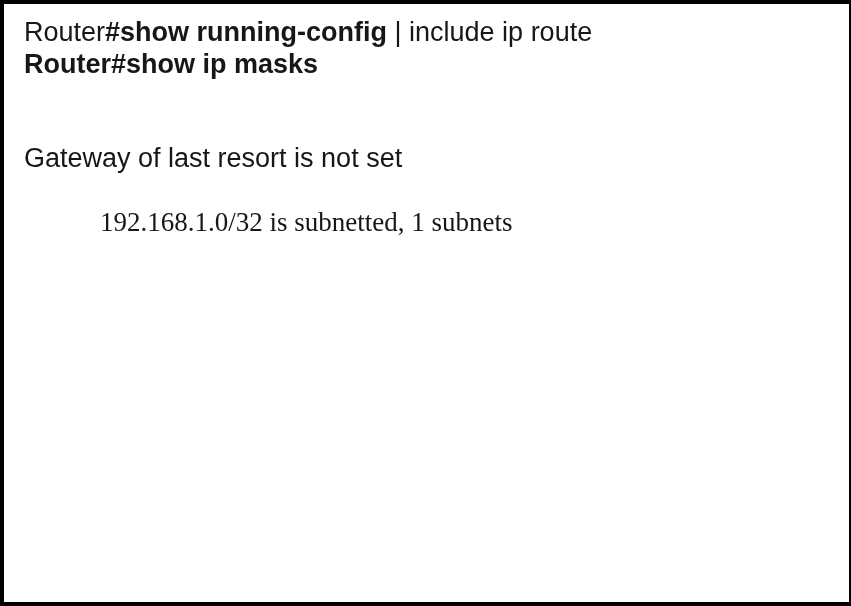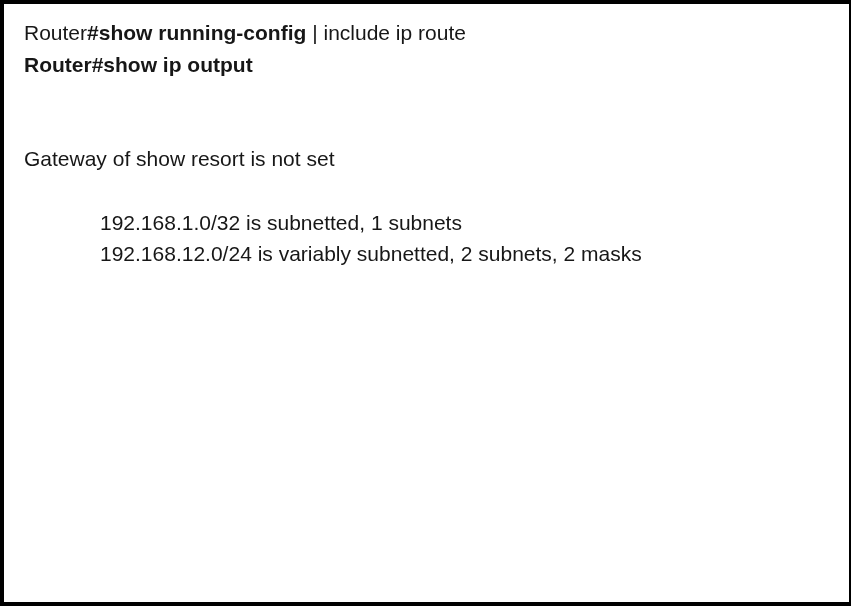--- a/index.html
+++ b/index.html
@@ -9,67 +9,67 @@
   }
   .frame {
     width: 851px;
     height: 606px;
     box-sizing: border-box;
     background: #ffffff;
     border: 4px solid #000000;
     border-right-width: 2px;
     padding: 13px 0 0 20px;
     font-family: "Liberation Sans", sans-serif;
-    font-size: 21px;
+    font-size: 27px;
     line-height: 31.6px;
     color: #171717;
     overflow: hidden;
   }
   .line {
     white-space: nowrap;
     height: 31.6px;
   }
   .bold {
     font-weight: bold;
   }
   .seg-bold {
     font-weight: bold;
   }
   .subnet-header {
     padding-left: 76px;
+    font-family: Liberation Serif, serif;
   }
   .route .code {
     display: inline-block;
     width: 158px;
   }
 </style>
 </head>
 <body>
 
 <div class="frame">
 
   <div class="line"><span>Router</span><span class="seg-bold">#show running-config</span><span> | include ip route</span></div>
 
 
-  <div class="line bold">Router#show ip output</div>
+  <div class="line bold">Router#show ip masks</div>
 
   <div class="line"></div>
 
 
   <div class="line"></div>
 
-  <div class="line">Gateway of show resort is not set</div>
+  <div class="line">Gateway of last resort is not set</div>
 
   <div class="line"></div>
 
   <div class="line subnet-header">192.168.1.0/32 is subnetted, 1 subnets</div>
 
 
 
 
-  <div class="line subnet-header">192.168.12.0/24 is variably subnetted, 2 subnets, 2 masks</div>
 
 
 
 
 
 
 </div>
 
 </body></html>

